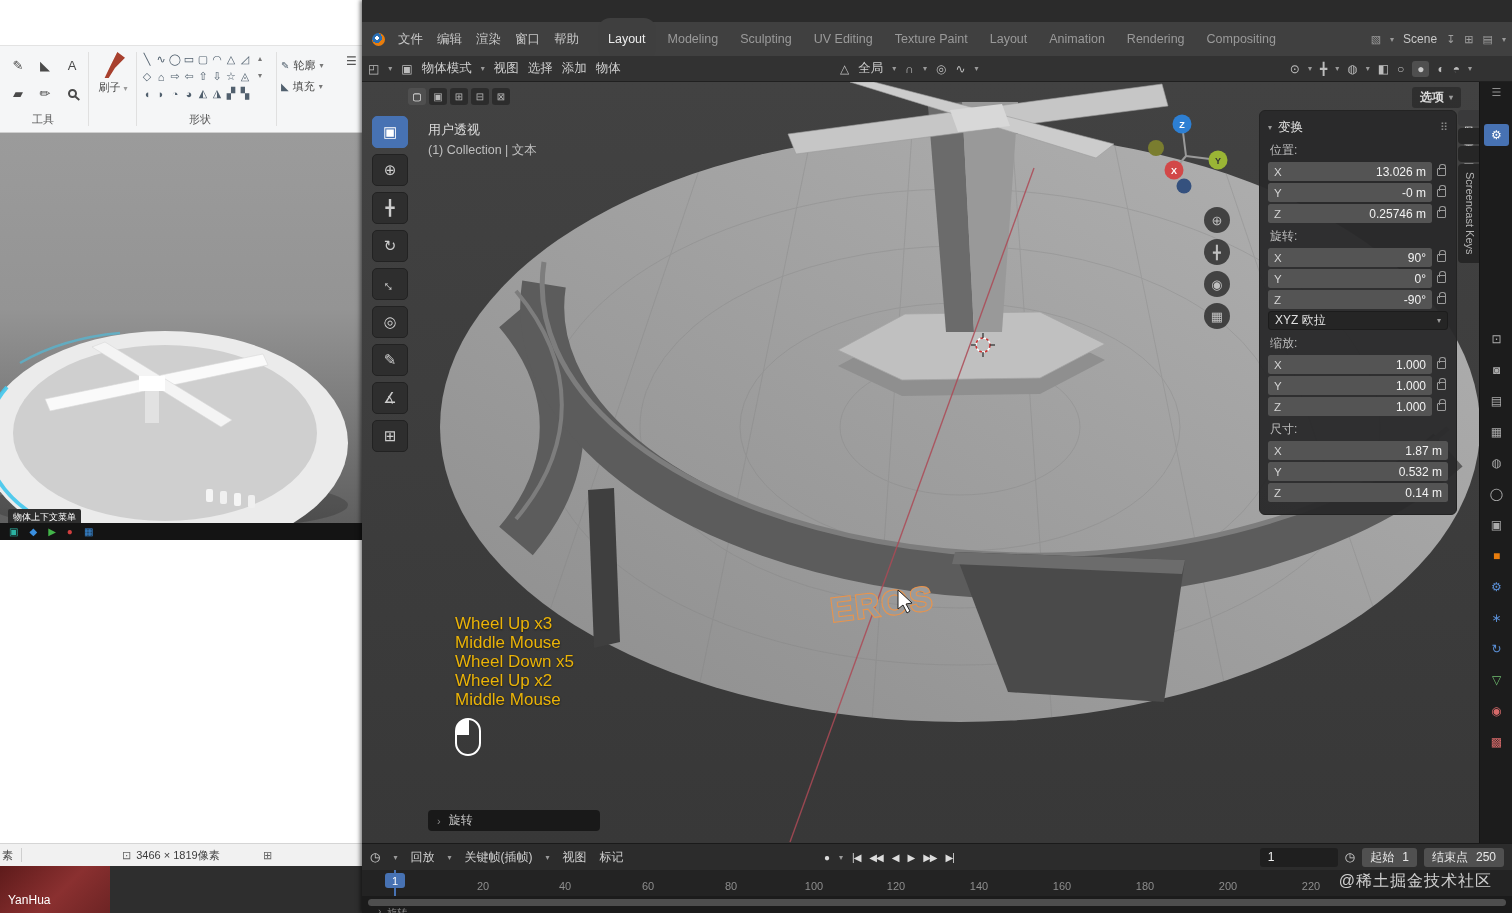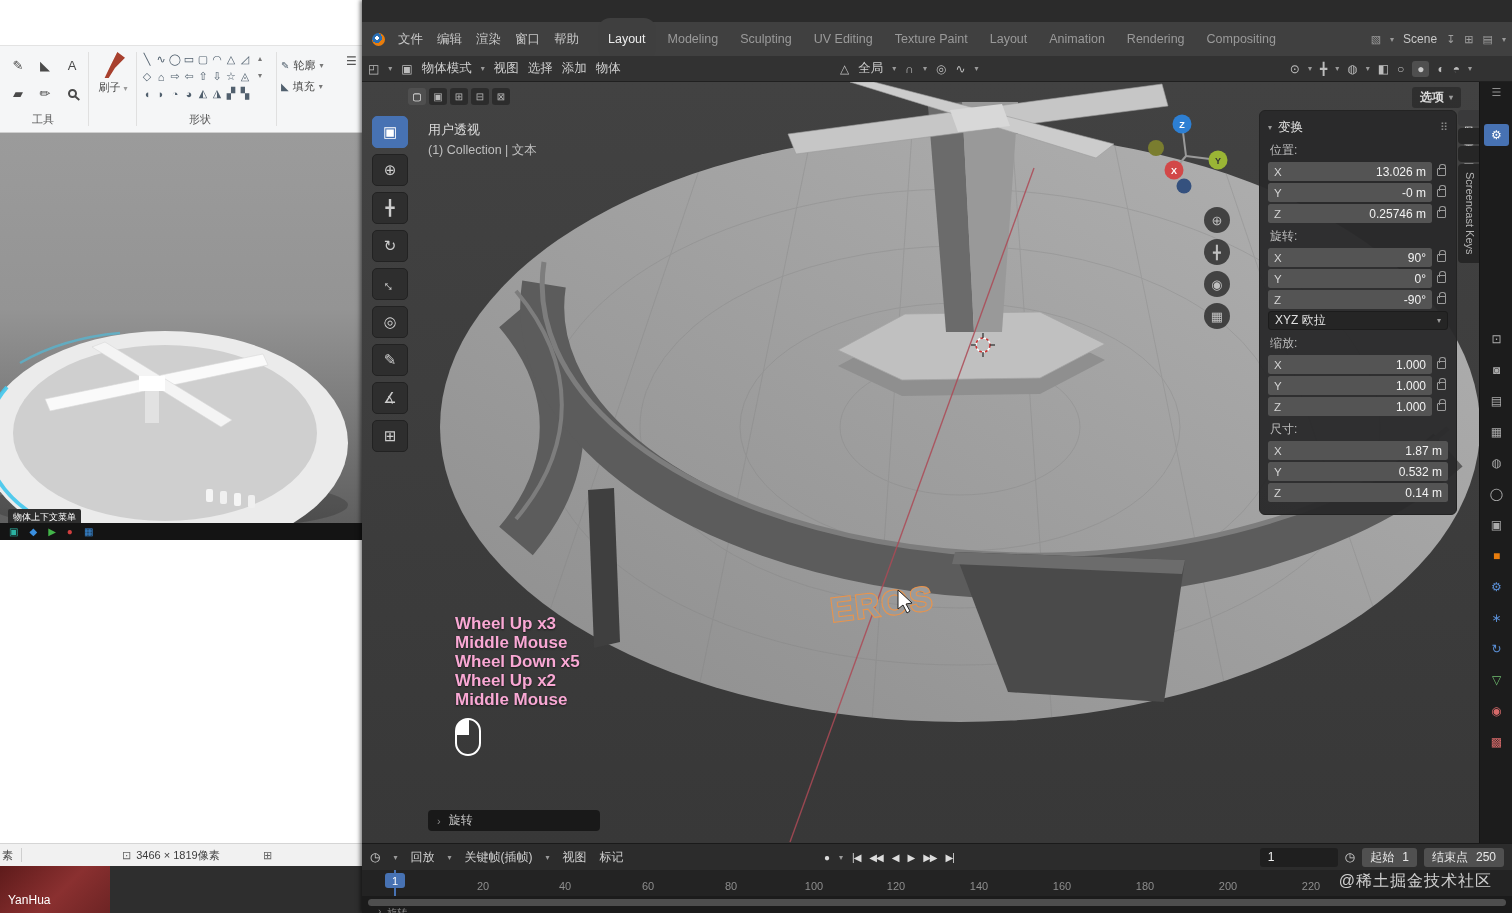--- a/index.html
+++ b/index.html
@@ -68,21 +68,21 @@
   .opts-btn{position:absolute;right:18px;top:5px;background:rgba(0,0,0,.28);border-radius:3px;padding:2px 8px;font-size:12px;color:#dcdcdc;display:flex;align-items:center;gap:5px;font-weight:bold;}
   .vp-info{position:absolute;left:66px;top:38px;line-height:20px;}
   .vp-info .l1{font-size:13px;color:#dcdcdc;}
   .vp-info .l2{font-size:12.5px;color:#bfbfbf;}
   .toolbar{position:absolute;left:10px;top:34px;display:flex;flex-direction:column;gap:6px;}
   .tool-btn{width:36px;height:32px;background:rgba(45,45,45,.92);border-radius:5px;display:flex;align-items:center;justify-content:center;font-size:15px;color:#cccccc;border:1px solid #222;}
   .tool-btn.active{background:#4772b3;color:#fff;border-color:#4772b3;}
   .rot45{display:inline-block;transform:rotate(45deg);}
   .gizmo{position:absolute;left:786px;top:30px;width:92px;height:92px;}
   .vp-btn{position:absolute;left:842px;width:26px;height:26px;border-radius:50%;background:rgba(40,40,40,.8);color:#c0c0c0;display:flex;align-items:center;justify-content:center;font-size:13px;}
-  .screencast{position:absolute;left:93px;top:532px;color:#f9a8d4;font-size:17px;line-height:19px;font-weight:bold;text-shadow:0 1px 2px rgba(0,0,0,.6);}
+  .screencast{position:absolute;left:93px;top:532px;color:#eab308;font-size:17px;line-height:19px;font-weight:normal;text-shadow:0 1px 2px rgba(0,0,0,.6);}
   .sc-mouse{margin-top:9px;}
   .op-box{position:absolute;left:66px;top:728px;width:172px;height:21px;background:rgba(20,20,20,.85);border-radius:4px;display:flex;align-items:center;gap:8px;padding:0 9px;}
   .op-box .chev{font-size:11px;color:#8a8a8a;}
   .op-box .lbl{font-size:12px;color:#c8c8c8;}
 
   
   .npanel{position:absolute;top:28px;right:22px;width:198px;background:rgba(42,42,43,.96);border:1px solid #232323;border-radius:6px;padding:6px 8px 10px 8px;}
   .np-head{display:flex;align-items:center;gap:6px;height:20px;}
   .np-head .ttl{font-size:12.5px;color:#e4e4e4;flex:1;}
   .np-head .dots{font-size:11px;color:#8a8a8a;}

